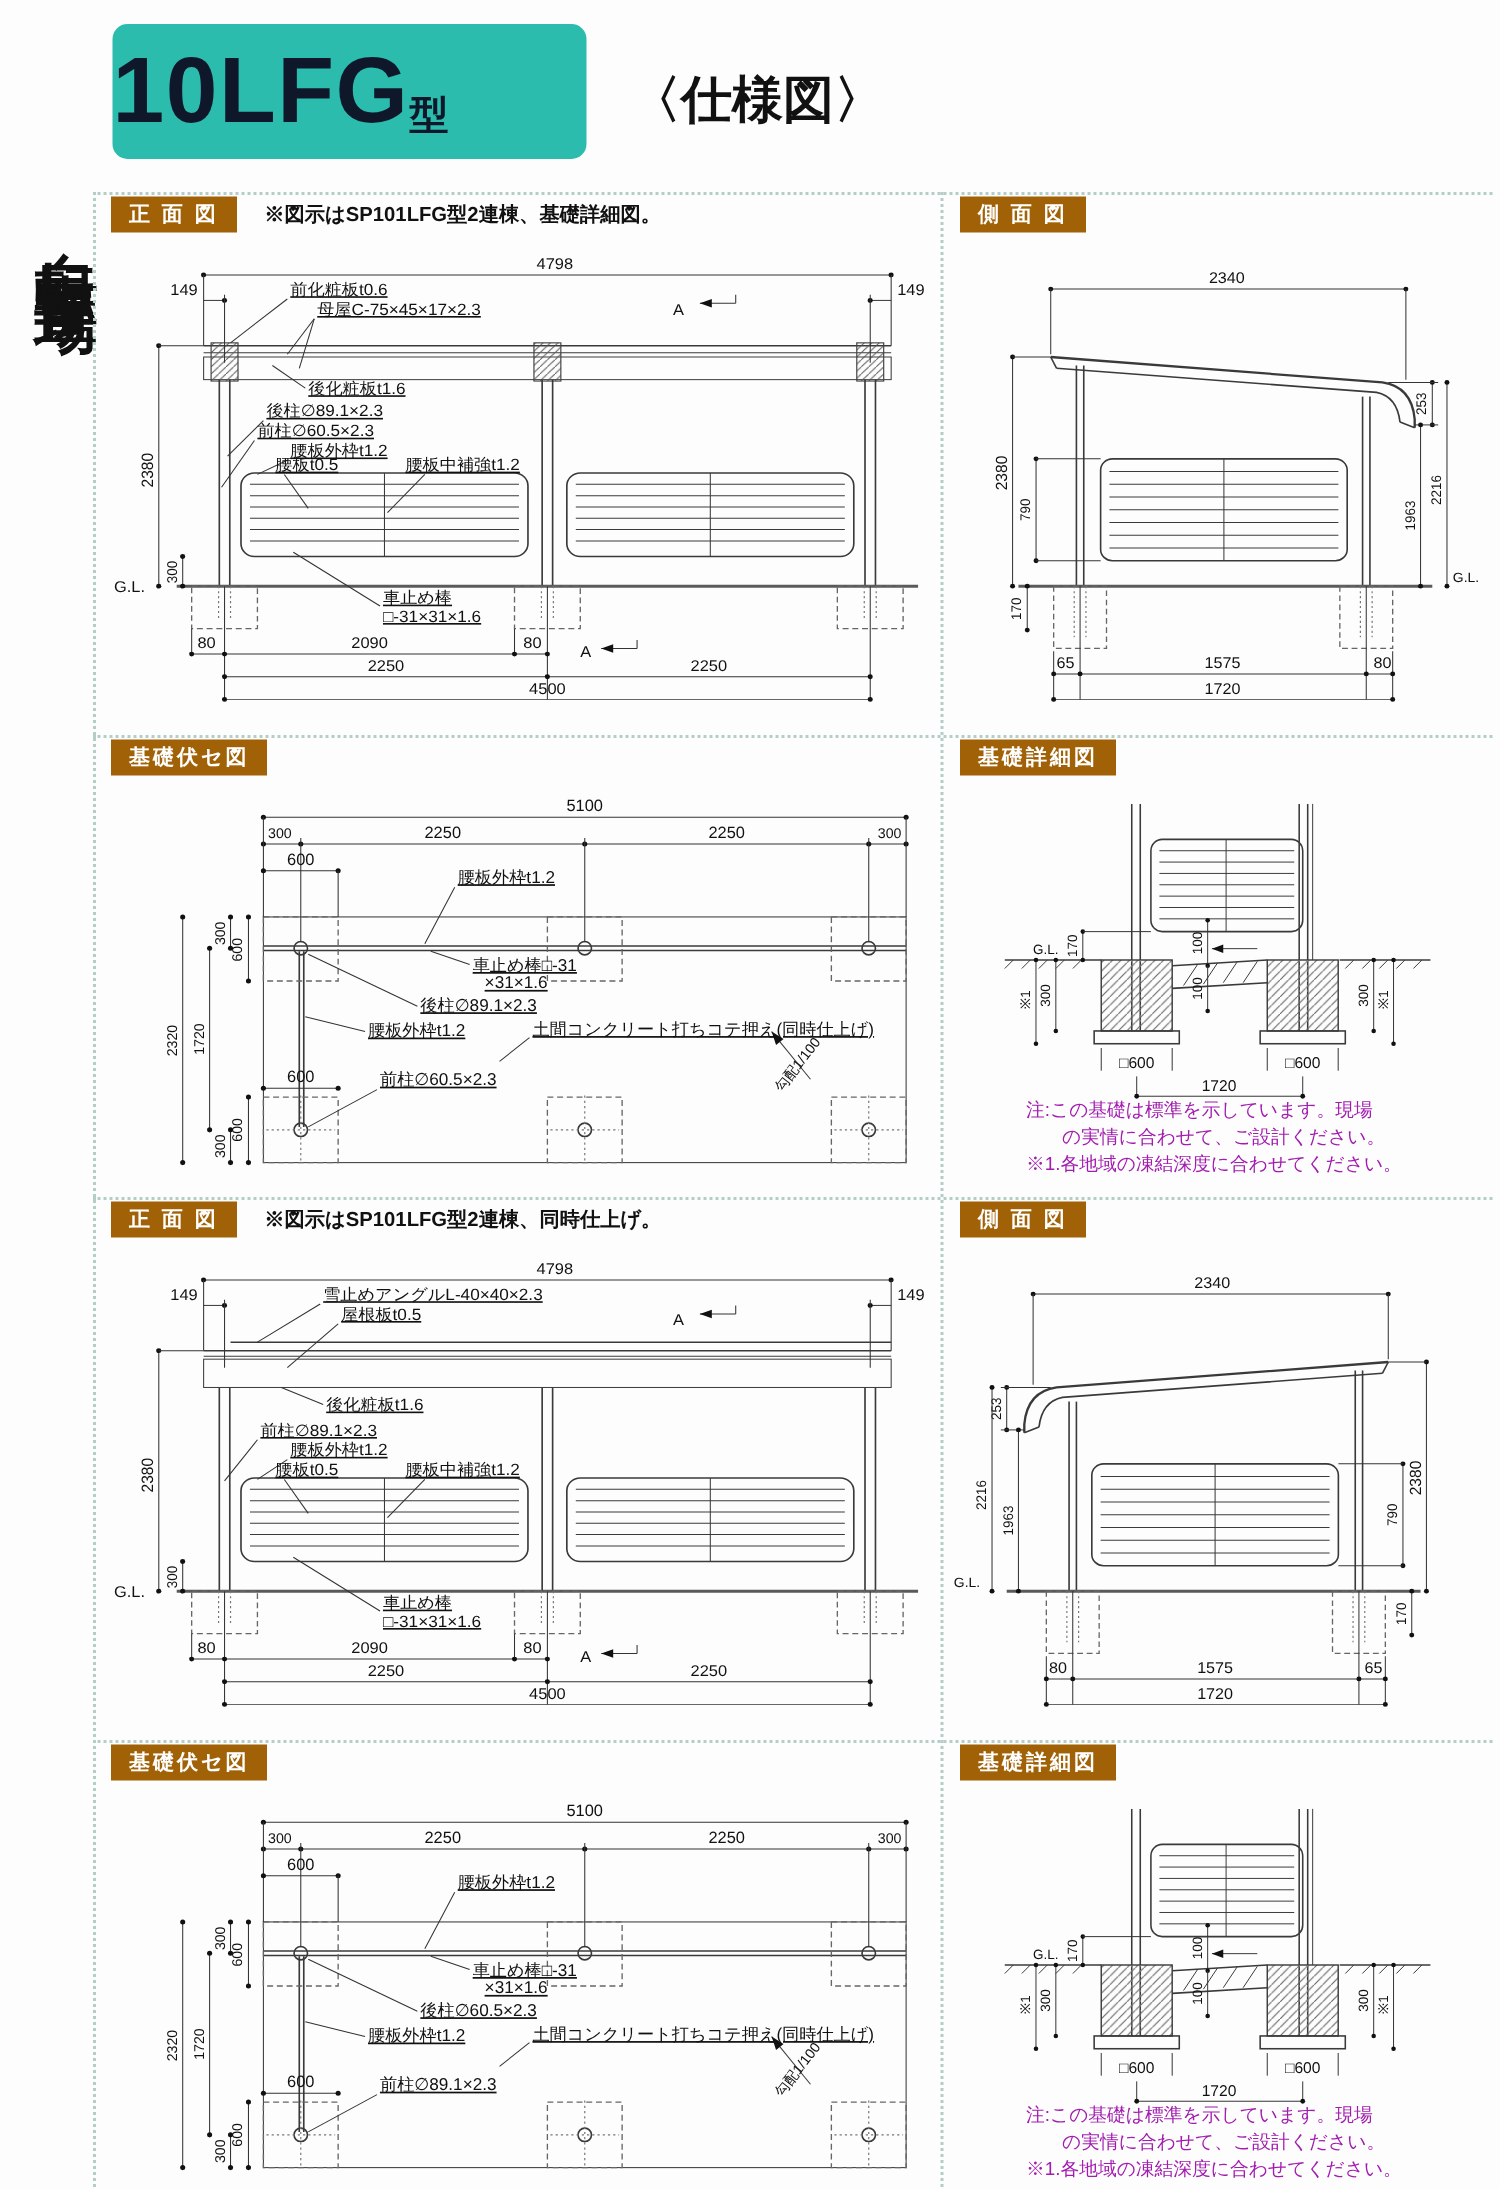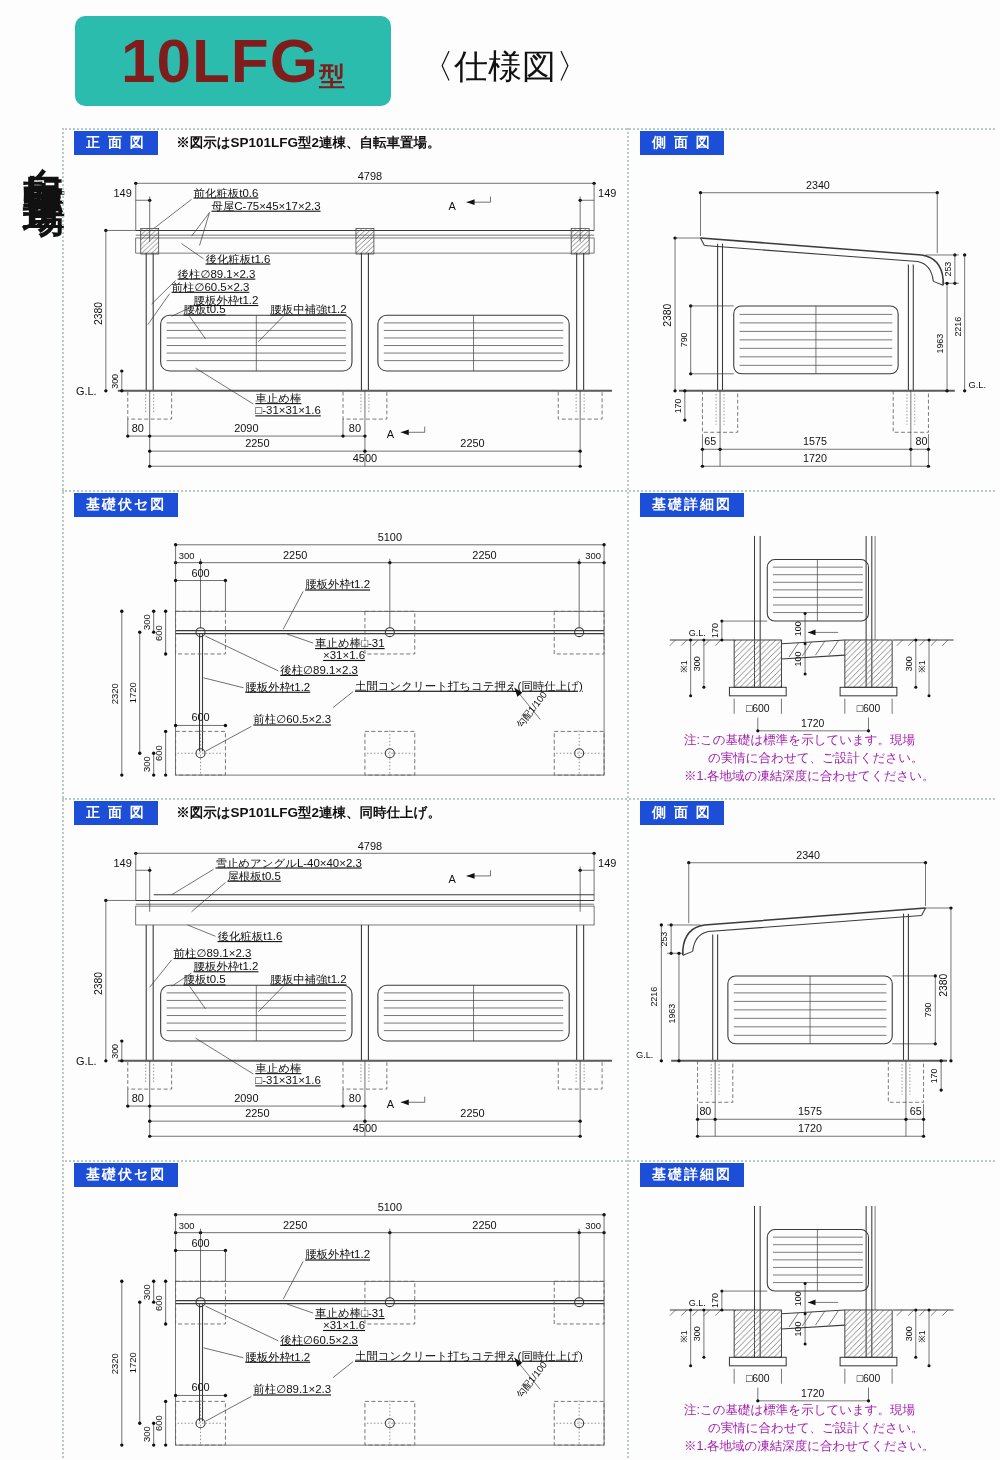--- a/index.html
+++ b/index.html
@@ -1,28 +1,28 @@
 <!DOCTYPE html>
 <html><head>
 <meta charset="utf-8">
 <style>
 *{margin:0;padding:0;box-sizing:border-box}
 body{font-family:"Liberation Sans",sans-serif;background:#fff}
 .page{position:relative;width:1000px;height:1460px;background:#fdfdfd;overflow:hidden}
-.banner{position:absolute;left:75px;top:16px;width:316px;height:90px;background:#2cbcae;border-radius:10px;color:#7f1d1d;display:flex;align-items:center;justify-content:center}
+.banner{position:absolute;left:75px;top:16px;width:316px;height:90px;background:#2cbcae;border-radius:10px;color:#0f172a;display:flex;align-items:center;justify-content:flex-start}
 .banner .model{font-size:62px;font-weight:bold;letter-spacing:1px;line-height:1}
 .banner .suffix{font-size:26px;font-weight:bold;margin-top:30px}
-.doctype{position:absolute;left:420px;top:44px;font-size:34px;font-weight:normal;color:#111}
+.doctype{position:absolute;left:420px;top:44px;font-size:34px;font-weight:bold;color:#111}
 .side-label{position:absolute;left:16px;top:134px;writing-mode:vertical-rl;font-size:42px;font-weight:bold;letter-spacing:7px;color:#111}
 .sep{position:absolute}
 .sep-h{border-top:2px dotted #b5cdc9;height:0}
 .sep-v{border-left:2px dotted #b5cdc9;width:0}
 .panel{position:absolute}
 .phead{position:absolute;left:8px;top:0;white-space:nowrap}
-.ptitle{display:inline-block;background:#1d4ed8;color:#fff;font-size:14px;font-weight:bold;padding:3px 12px;letter-spacing:2px;vertical-align:middle}
+.ptitle{display:inline-block;background:#a16207;color:#fff;font-size:14px;font-weight:bold;padding:3px 12px;letter-spacing:2px;vertical-align:middle}
 .psub{display:inline-block;font-size:13.5px;font-weight:bold;color:#111;margin-left:14px;vertical-align:middle}
 .psvg{position:absolute;left:0;top:24px}
 svg{display:block}
 .ln{stroke:#3a3a3a;stroke-width:1.1;fill:none}
 .lt{stroke:#3a3a3a;stroke-width:0.7;fill:none}
 .lk{stroke:#3a3a3a;stroke-width:1.6;fill:none}
 .dim{stroke:#333;stroke-width:0.7;fill:none}
 .dsh{stroke:#666;stroke-width:0.9;stroke-dasharray:4 2.5;fill:none}
 .dt{stroke:#777;stroke-width:0.8;stroke-dasharray:1.5 2;fill:none}
 .dot{fill:#111}
@@ -50,21 +50,21 @@
   <div class="sep sep-h" style="left:62px;top:128px;width:933px"></div>
   <div class="sep sep-h" style="left:62px;top:490px;width:933px"></div>
   <div class="sep sep-h" style="left:62px;top:798px;width:933px"></div>
   <div class="sep sep-h" style="left:62px;top:1160px;width:933px"></div>
   <div class="sep sep-v" style="left:627px;top:128px;height:1330px"></div>
   <div class="sep sep-v" style="left:62px;top:128px;height:1330px"></div>
 
   <div class="panel" style="left:66px;top:131px;width:559px;height:358px">
     <div class="phead">
       <span class="ptitle">正 面 図</span>
-      <span class="psub">※図示はSP101LFG型2連棟、自転車置場。</span>
+      <span class="psub">※図示はSP101LFG型2連棟、基礎詳細図。</span>
     </div>
     <svg class="psvg" width="558" height="332" viewBox="0 0 560 352" preserveAspectRatio="none">
       <defs>
         <pattern id="f1hv" width="7" height="20" patternUnits="userSpaceOnUse">
             <line x1="1.5" y1="0" x2="1.5" y2="20" stroke="#555" stroke-width="1"></line>
           </pattern>
         <pattern id="f1hd" width="5" height="5" patternUnits="userSpaceOnUse">
             <line x1="0" y1="5" x2="5" y2="0" stroke="#555" stroke-width="0.7"></line>
           </pattern>
       </defs>

